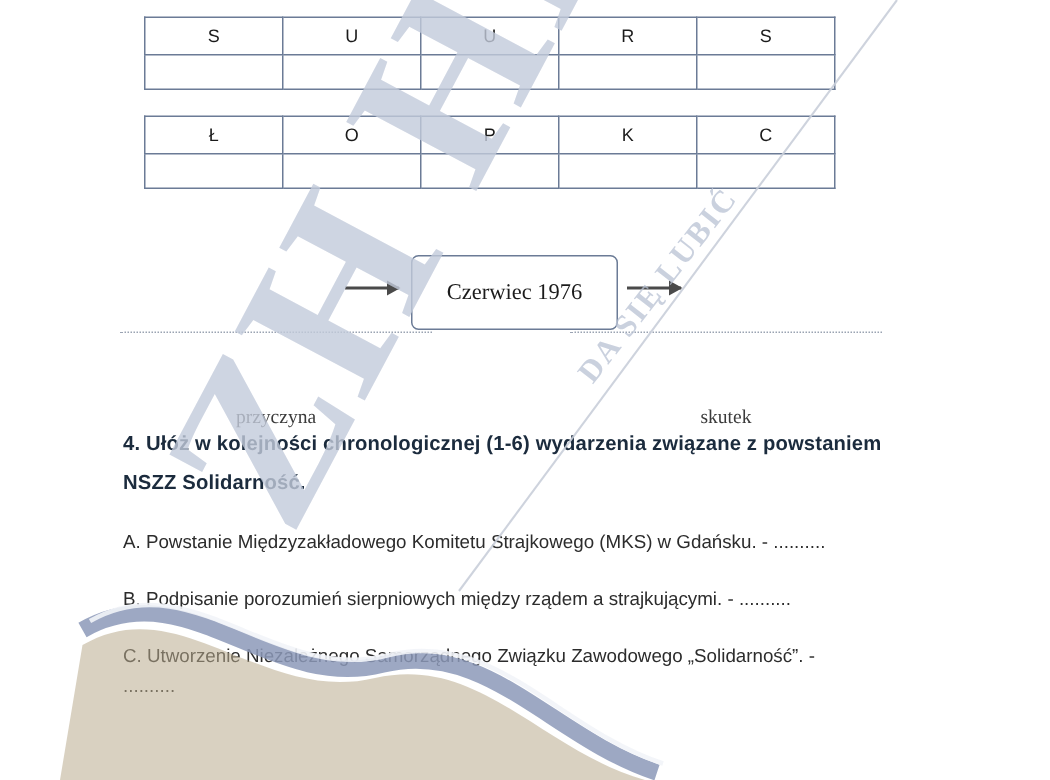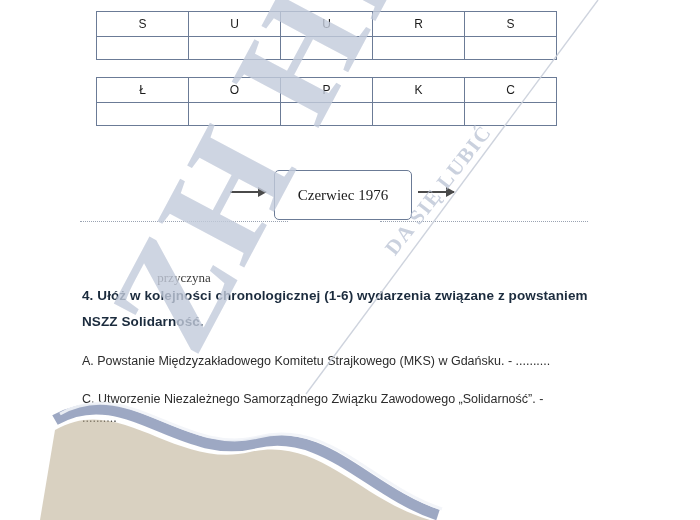--- a/index.html
+++ b/index.html
@@ -239,29 +239,33 @@
 
   <div class="arrow-row">
     <div class="arrow arrow-left"></div>
     <div class="event-box">Czerwiec 1976</div>
     <div class="arrow arrow-right"></div>
 
     <div class="dotline dotline-left"></div>
     <div class="dotline dotline-right"></div>
 
     <div class="caption caption-left">przyczyna</div>
+    <div class="caption caption-right">skutek</div>
   </div>
 
   <div class="question">
     <p class="q-heading">4. Ułóż w kolejności chronologicznej (1-6) wydarzenia związane z powstaniem NSZZ Solidarność.</p>
 
     <div class="q-item">
       <span>A. Powstanie Międzyzakładowego Komitetu Strajkowego (MKS) w Gdańsku. - ..........</span>
     </div>
 
+    <div class="q-item">
+      <span>B. Podpisanie porozumień sierpniowych między rządem a strajkującymi. - ..........</span>
+    </div>
 
     <div class="q-item">
       <span>C. Utworzenie Niezależnego Samorządnego Związku Zawodowego „Solidarność”. -</span>
       <span class="cont">..........</span>
     </div>
 
   </div>
 
 </div>
 

